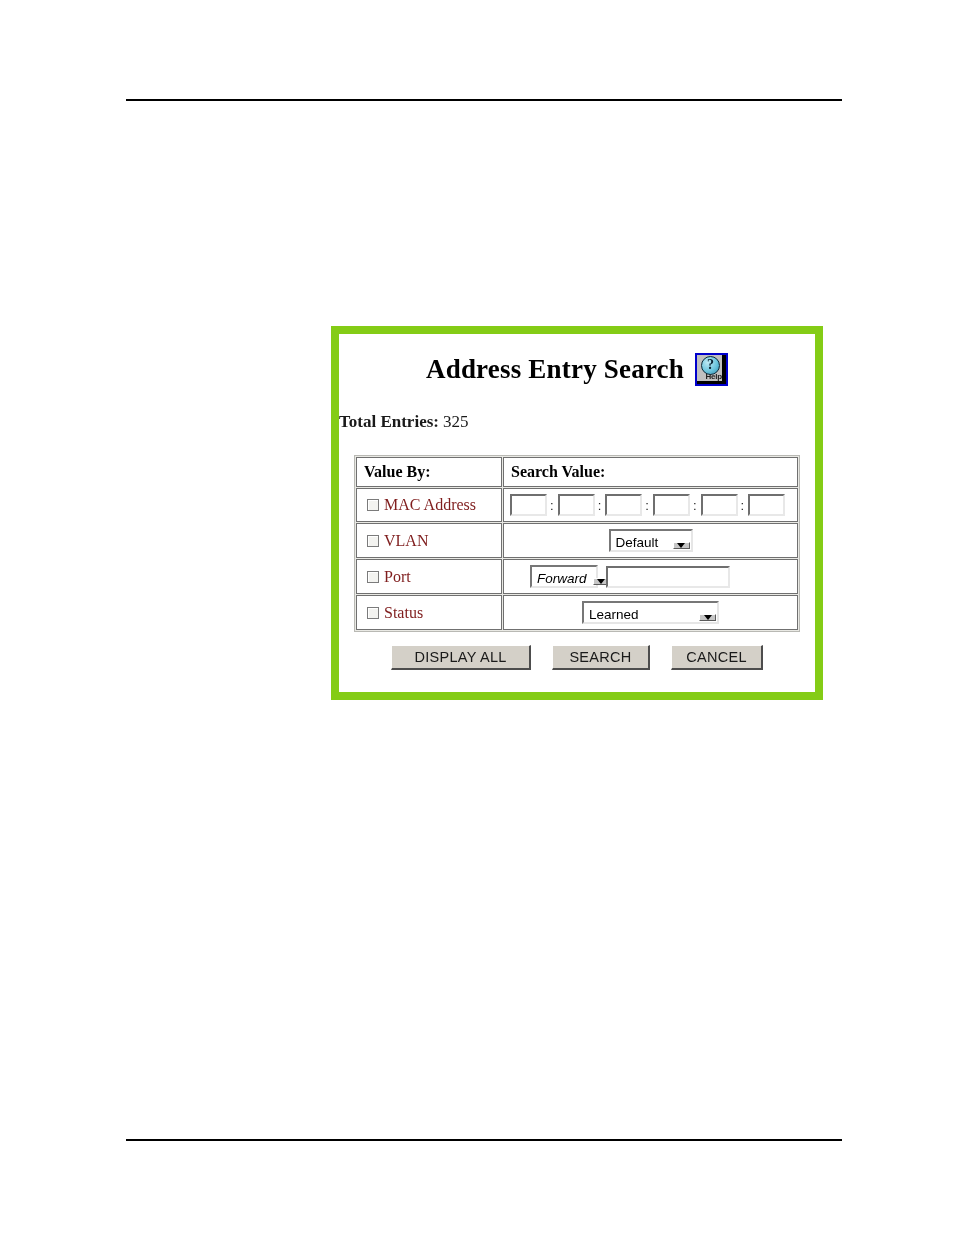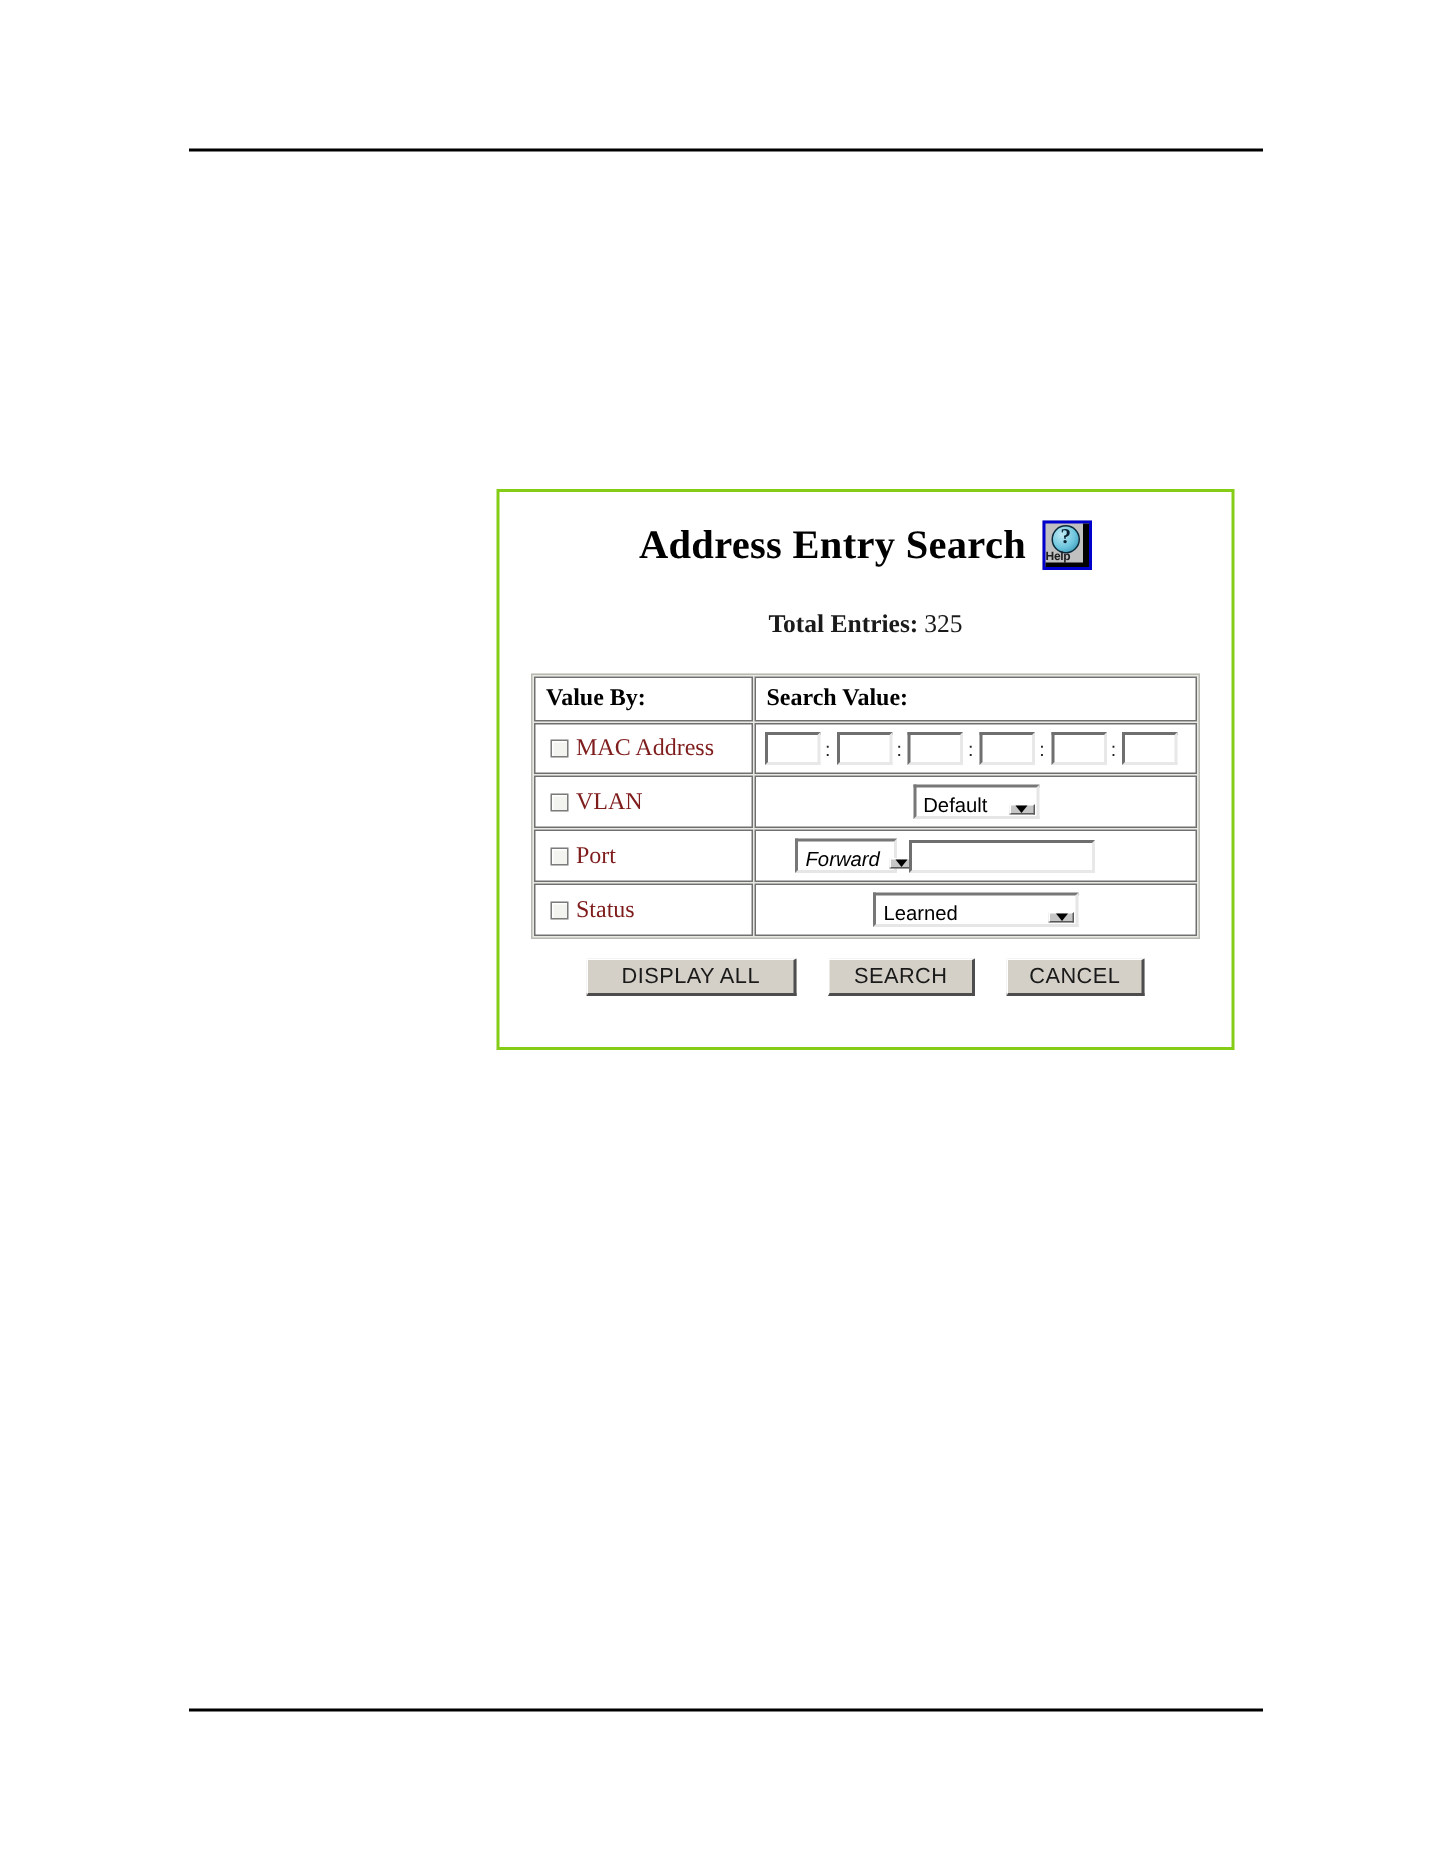--- a/index.html
+++ b/index.html
@@ -27,21 +27,21 @@
   .page-rule.top    { top: 99px; }
   .page-rule.bottom { top: 1139px; }
 
   
   .figure {
     position: absolute;
     left: 331px;
     top: 326px;
     width: 492px;
     height: 374px;
-    border: 2px solid #84cc16;
+    border: 8px solid #84cc16;
     background: #ffffff;
     box-sizing: border-box;
   }
 
   
   .title-row {
     display: flex;
     align-items: center;
     justify-content: center;
     gap: 11px;
@@ -97,32 +97,32 @@
     font-weight: bold;
     font-size: 14px;
     color: #0a2030;
     line-height: 1;
     margin-top: -1px;
   }
   .help-icon .help-word {
     position: absolute;
     left: 0; bottom: 3px;
     width: 25px;
-    text-align: left;
+    text-align: right;
     font-family: "Liberation Sans", sans-serif;
     font-size: 8px;
     font-weight: bold;
     color: #202020;
     line-height: 8px;
     letter-spacing: -0.2px;
   }
 
   
   .total-entries {
-    text-align: center;
+    text-align: left;
     margin-top: 26px;
     font-size: 17px;
     color: #1a1a1a;
   }
   .total-entries .label {
     font-weight: bold;
   }
   .total-entries .value {
     font-weight: normal;
     margin-left: 4px;

